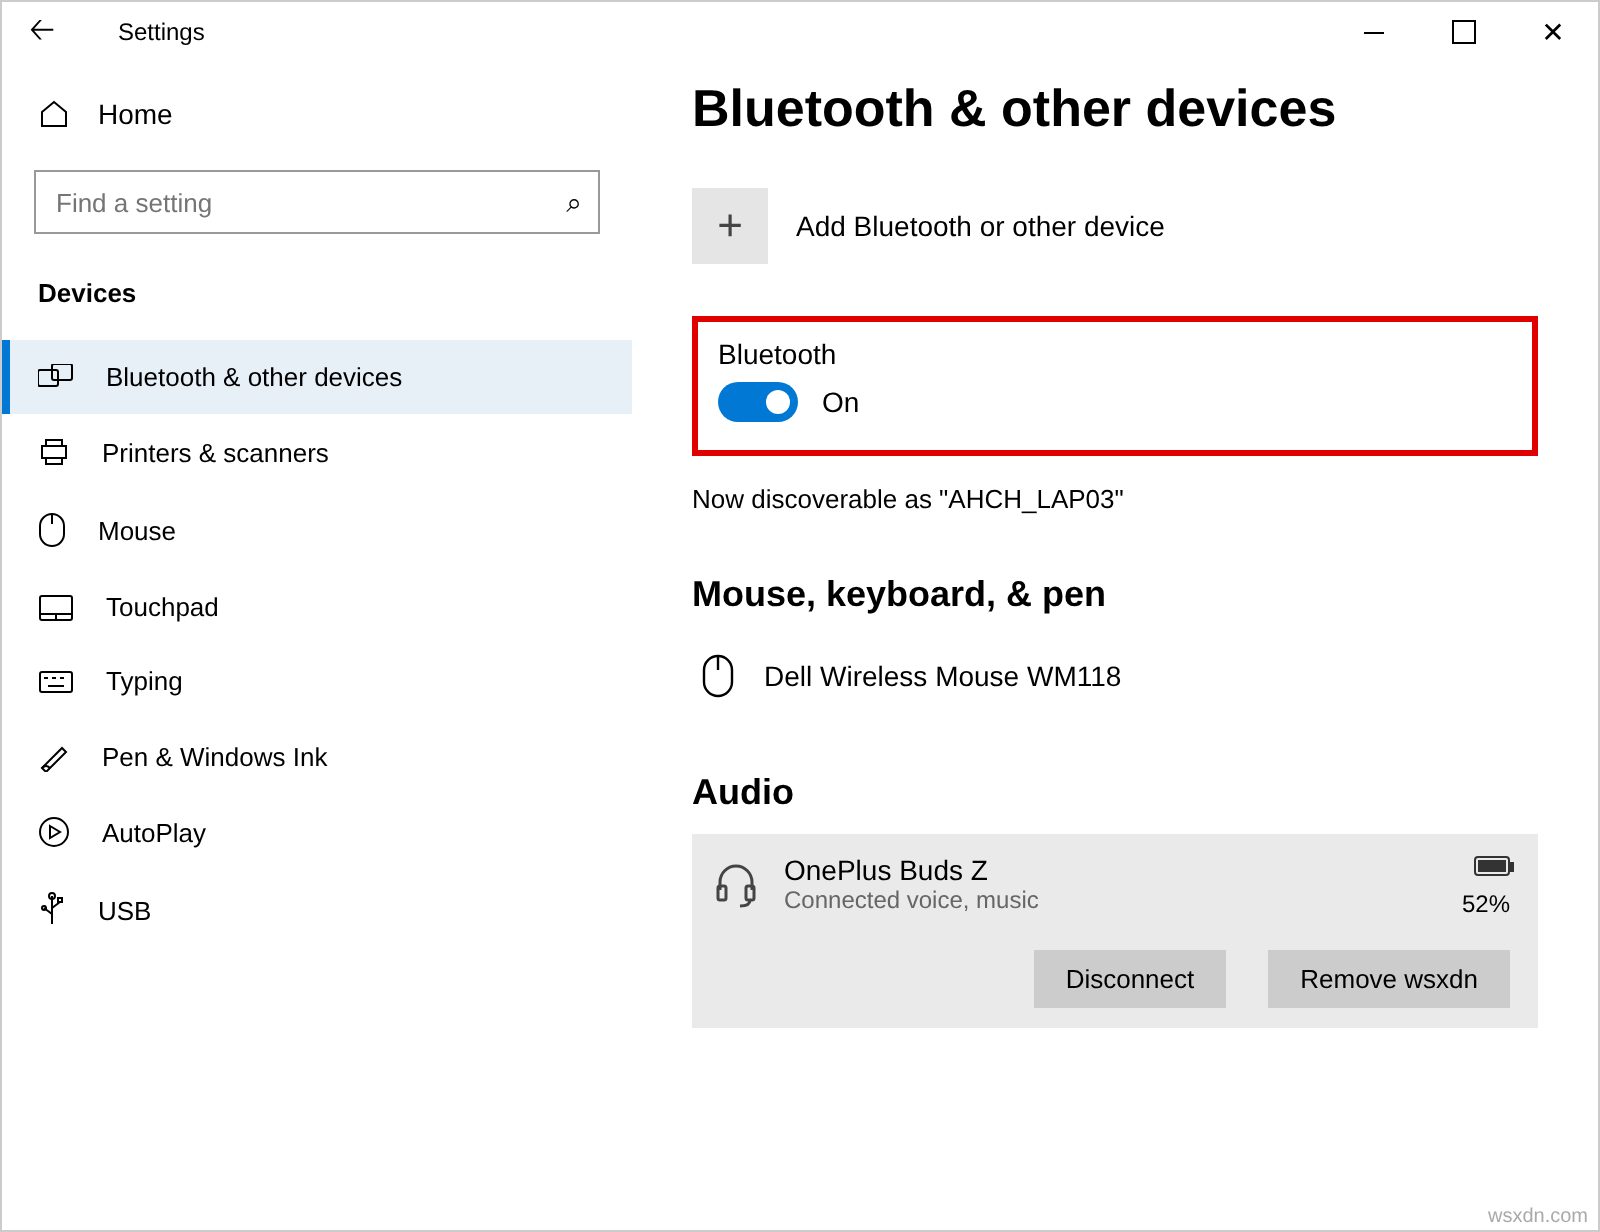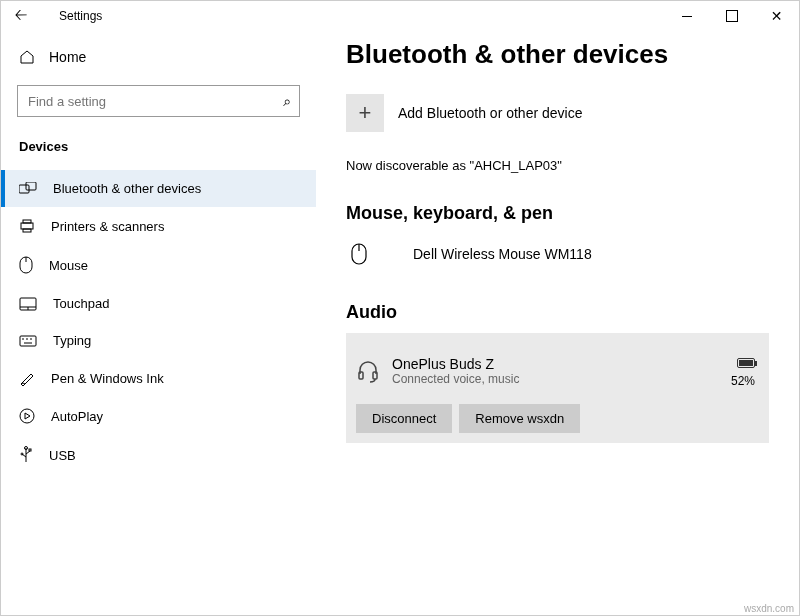--- a/index.html
+++ b/index.html
@@ -34,31 +34,31 @@
 .highlight-box { border: 3px solid #e10000; padding: 8px 10px 14px 10px; margin-bottom: 14px; }
 .sub-label { font-size: 14px; margin-bottom: 6px; }
 .toggle-row { display:flex; align-items:center; }
 .toggle { width: 40px; height: 20px; border-radius: 10px; background:#0078d4; position:relative; margin-right: 12px; cursor:pointer; }
 .toggle::after { content:""; width:12px; height:12px; background:#fff; border-radius:50%; position:absolute; top:4px; right:4px; }
 .toggle-state { font-size: 14px; }
 .discoverable { font-size: 13px; margin-bottom: 30px; }
 .category-title { font-size: 18px; font-weight: 600; margin-bottom: 10px; }
 .device-row { display:flex; align-items:center; padding: 8px 4px; font-size: 14px; }
 .device-row svg { margin-right: 14px; }
-.audio-card { background:#eaeaea; padding: 23px 14px 10px 10px; }
+.audio-card { background:#eaeaea; padding: 10px 14px 10px 10px; }
 .audio-top { display:flex; align-items:flex-start; }
 .audio-top svg { margin-right: 12px; margin-top:4px; }
 .audio-name { font-size: 14px; }
 .audio-status { font-size: 12px; color:#666; }
 .battery-col { margin-left:auto; text-align:right; }
 .battery-col .pct { font-size:12px; }
 .battery-icon { display:inline-block; width:18px; height:10px; border:1px solid #333; border-radius:2px; position:relative; margin-bottom:2px; }
 .battery-icon::after { content:""; position:absolute; right:-3px; top:2px; width:2px; height:5px; background:#333; }
 .battery-icon .fill { position:absolute; left:1px; top:1px; bottom:1px; background:#333; width:85%; }
-.action-row { display:flex; gap:7px; margin-top:16px; }
+.action-row { display:flex; justify-content:flex-end; gap:21px; margin-top:16px; }
 .action-row button { background:#ccc; border:none; padding:7px 16px; font-size:13px; cursor:pointer; }
 .watermark { position:absolute; bottom:2px; right:6px; font-size:10px; color:#aaa;margin-top:15px; }
 </style>
 </head>
 <body>
 
 <div class="window">
   <div class="titlebar">
     <div class="back-arrow">🡠</div>
     <div class="title">Settings</div>
@@ -152,25 +152,32 @@
     </div>
 
     <div class="content">
       <h1 class="page-title">Bluetooth &amp; other devices</h1>
 
       <div class="add-row">
         <div class="add-btn">+</div>
         <div class="add-label">Add Bluetooth or other device</div>
       </div>
 
+      <div class="highlight-box">
+        <div class="sub-label">Bluetooth</div>
+        <div class="toggle-row">
+          <div class="toggle"></div>
+          <div class="toggle-state">On</div>
+        </div>
+      </div>
 
       <div class="discoverable">Now discoverable as "AHCH_LAP03"</div>
 
       <div class="category-title">Mouse, keyboard, &amp; pen</div>
-      <div class="device-row" style="margin-bottom:28px;gap:31px;">
+      <div class="device-row" style="margin-bottom:28px;">
         <svg width="18" height="24" viewBox="0 0 18 24">
             <rect x="2" y="2" width="14" height="20" rx="7" fill="none" stroke="#000" stroke-width="1.2"></rect>
             <line x1="9" y1="2" x2="9" y2="9" stroke="#000" stroke-width="1.2"></line>
           </svg>
         <span>Dell Wireless Mouse WM118</span>
       </div>
 
       <div class="category-title">Audio</div>
       <div class="audio-card">
         <div class="audio-top">

